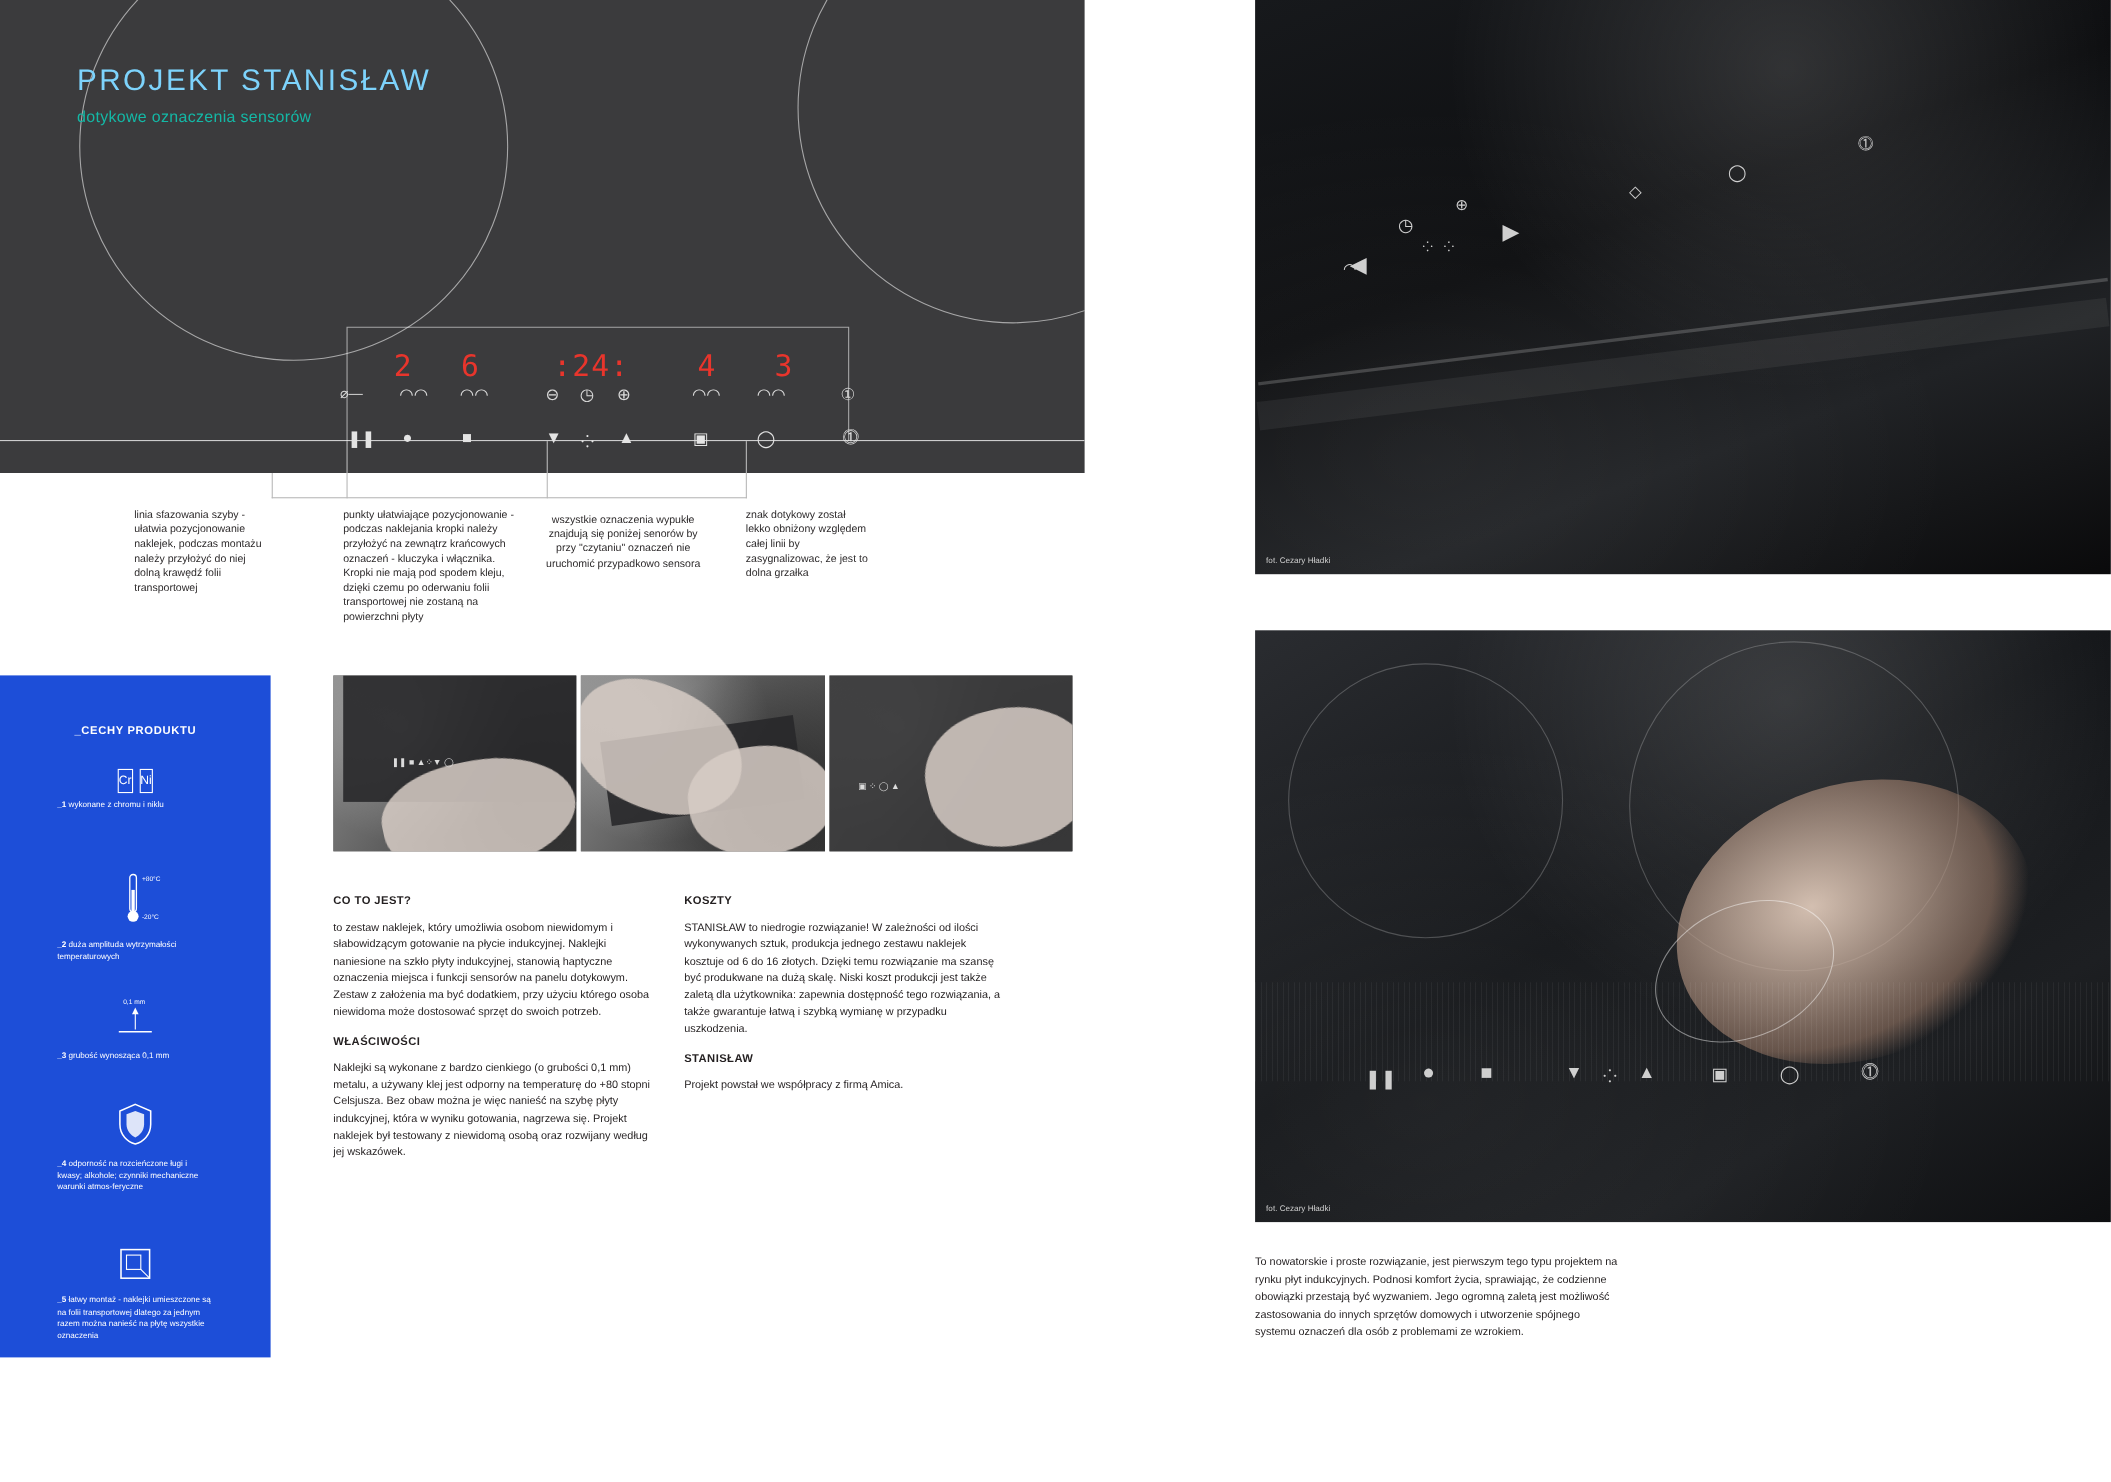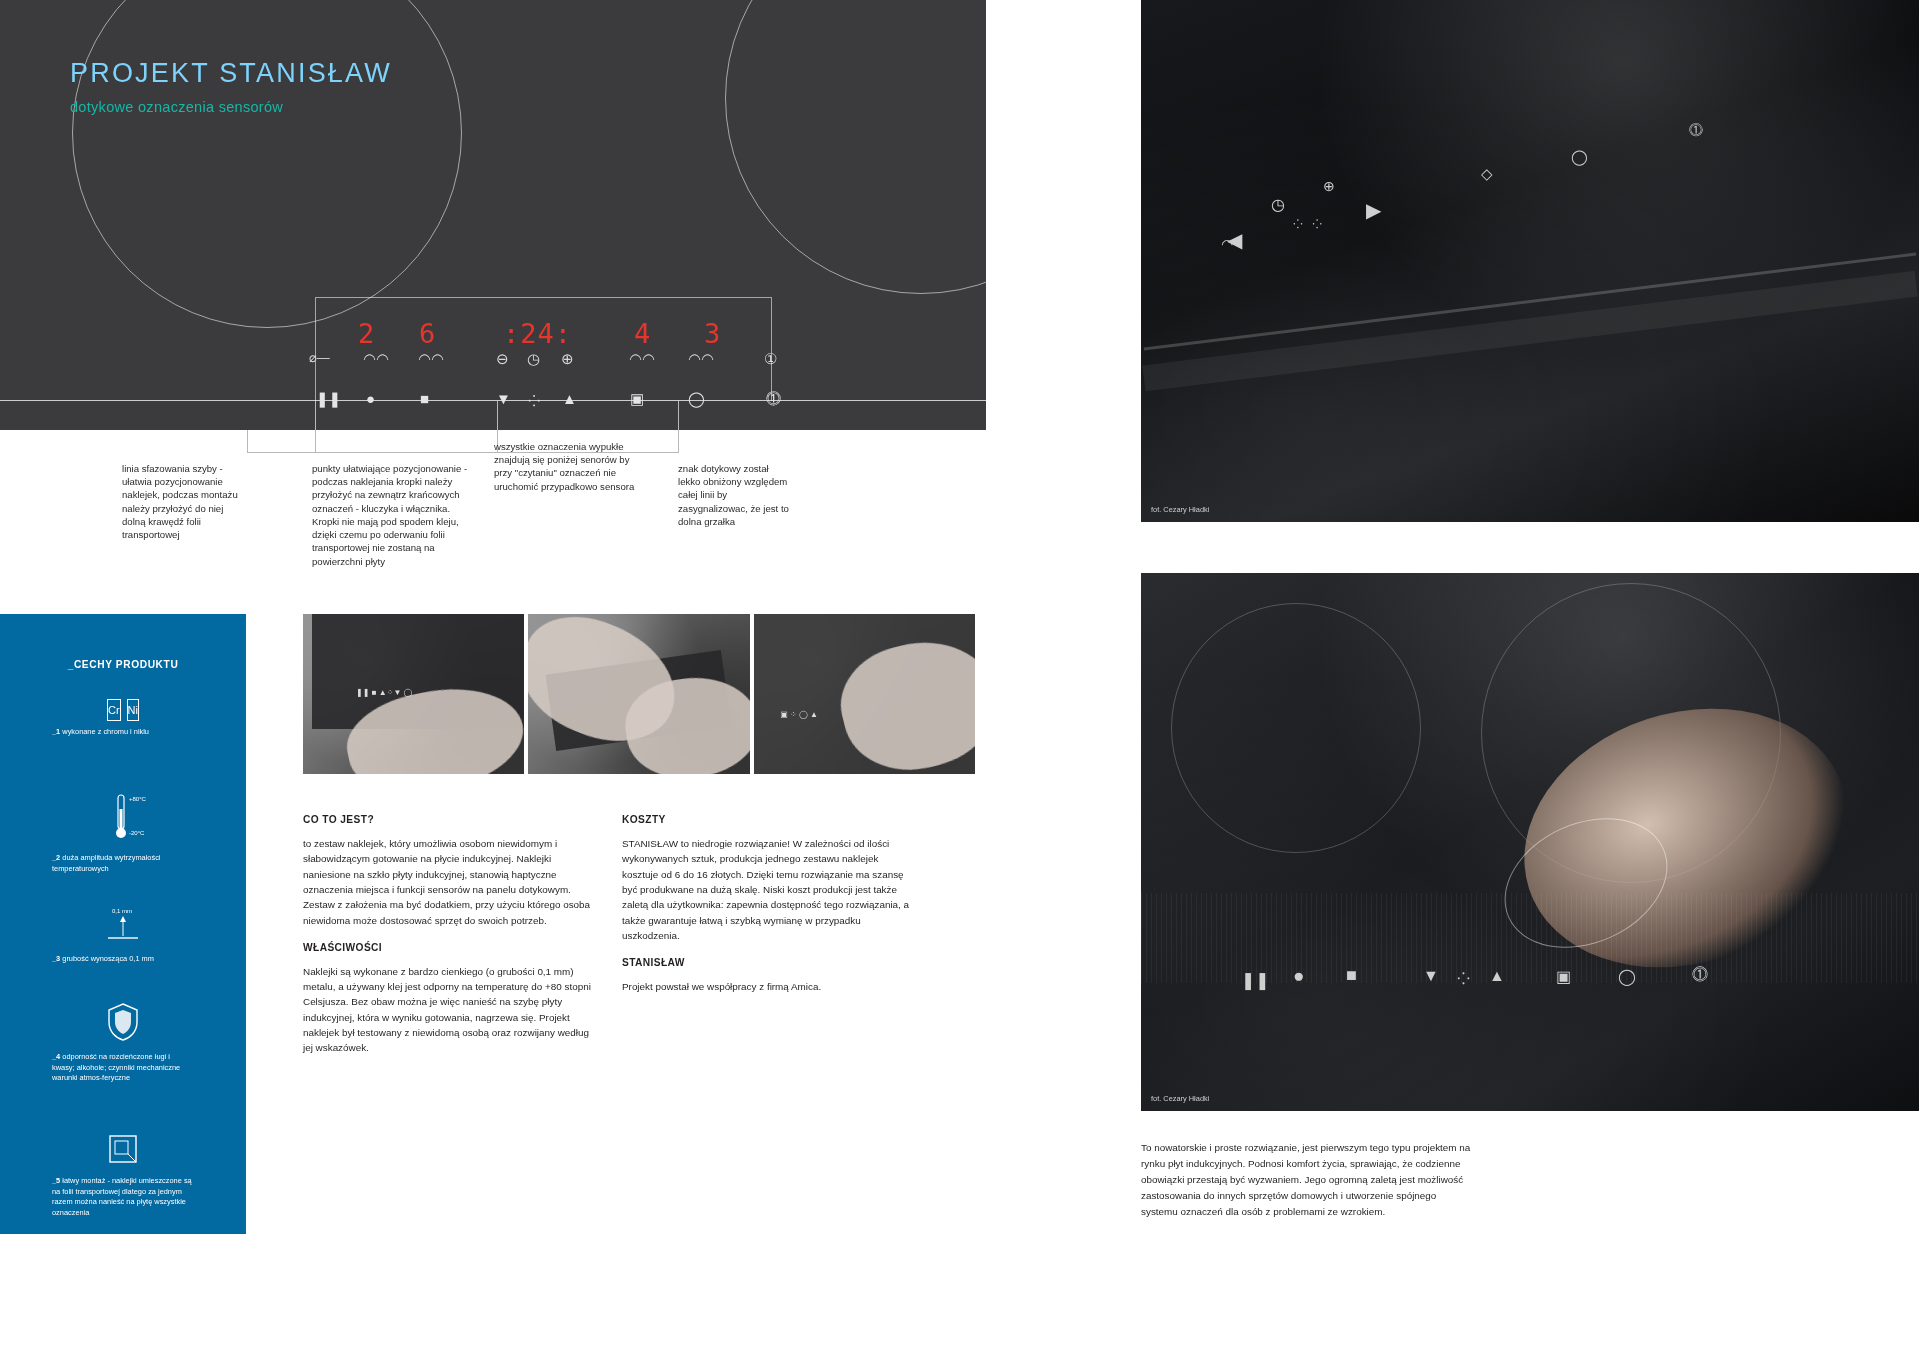--- a/index.html
+++ b/index.html
@@ -50,21 +50,21 @@
   .hero-icons { position: absolute; top: 350px; color: #d9d9d9; font-size: 15px; }
   .hero-icons2 { position: absolute; top: 390px; color: #e4e4e4; font-size: 15px; }
 
   
   .leader { position: absolute; width: 1px; background: #b8b8b8; }
   .callout { position: absolute; font-size: 9.6px; line-height: 1.38; color: #2d2a2b; width: 120px; }
 
   
   .redbox {
     position: absolute; left: 0; top: 614px; width: 246px; height: 620px;
-    background: #0369a1; color: #fff;
+    background: #1d4ed8; color: #fff;
   }
   .redbox h4 { font-size: 10.2px; letter-spacing: .6px; text-align: center; margin-top: 45px; font-weight: 700; }
   .feat { position: absolute; width: 246px; text-align: center; }
   .feat .glyph { display: block; margin: 0 auto 6px; }
   .feat p { font-size: 7.4px; line-height: 1.45; padding: 0 52px; text-align: left; }
   .feat p b { font-weight: 700; }
   .chipbox { display:inline-block; border:1px solid #fff; padding:4px 0; font-size:11px; margin:0 3px; }
 
   
   .photo-strip { position: absolute; left: 303px; top: 614px; width: 672px; height: 160px; display: flex; gap: 4px; }
@@ -163,21 +163,21 @@
     </div>
 
     <div class="leader" style="left:247px; top:430px; height:23px;"></div>
     <div class="leader" style="left:315px; top:401px; height:52px;"></div>
     <div class="leader" style="left:497px; top:401px; height:52px;"></div>
     <div class="leader" style="left:678px; top:401px; height:52px;"></div>
     <div class="leader" style="left:247px; top:452px; width:432px; height:1px;"></div>
 
     <div class="callout" style="left:122px; top:462px; width:118px;">linia sfazowania szyby - ułatwia pozycjonowanie naklejek, podczas montażu należy przyłożyć do niej dolną krawędź folii transportowej</div>
     <div class="callout" style="left:312px; top:462px; width:160px;">punkty ułatwiające pozycjonowanie -podczas naklejania kropki należy przyłożyć na zewnątrz krańcowych oznaczeń - kluczyka i włącznika. Kropki nie mają pod spodem kleju, dzięki czemu po oderwaniu folii transportowej nie zostaną na powierzchni płyty</div>
-    <div class="callout" style="left:494px; top:440px; width:145px;">wszystkie oznaczenia wypukłe znajdują się poniżej senorów by przy "czytaniu" oznaczeń nie uruchomić przypadkowo sensora</div>
+    <div class="callout" style="left:494px; top:466px; width:145px;text-align:center;">wszystkie oznaczenia wypukłe znajdują się poniżej senorów by przy "czytaniu" oznaczeń nie uruchomić przypadkowo sensora</div>
     <div class="callout" style="left:678px; top:462px; width:115px;">znak dotykowy został lekko obniżony względem całej linii by zasygnalizowac, że jest to dolna grzałka</div>
 
     <div class="redbox">
       <h4>_CECHY PRODUKTU</h4>
 
       <div class="feat" style="top:85px;">
         <span class="glyph">
           <span class="chipbox">Cr</span><span class="chipbox">Ni</span>
         </span>
         <p><b>_1</b> <span>wykonane z chromu i niklu</span></p>

